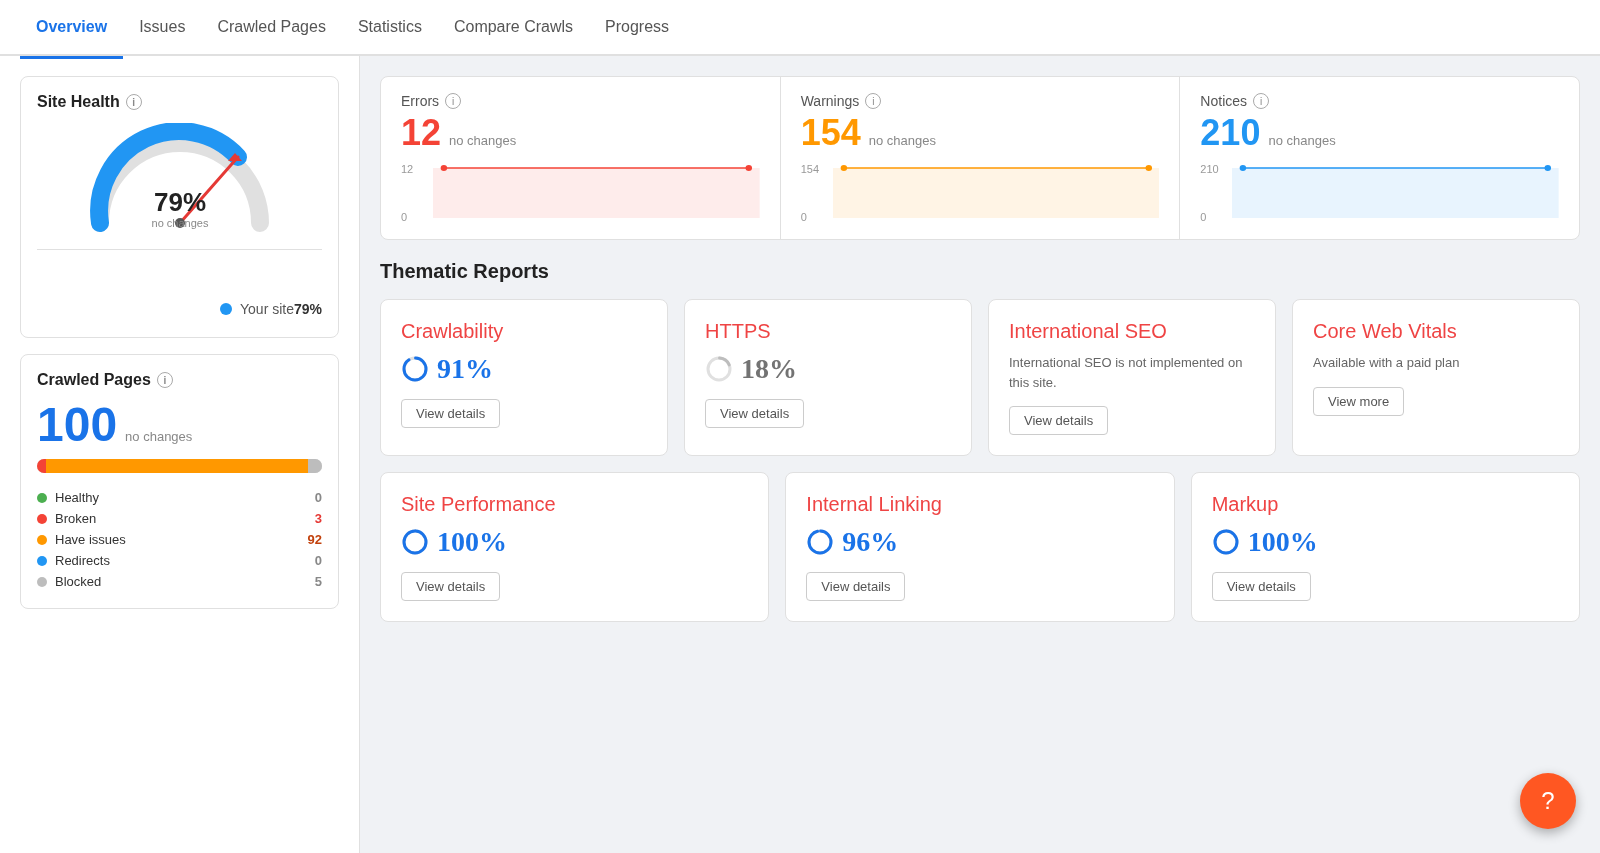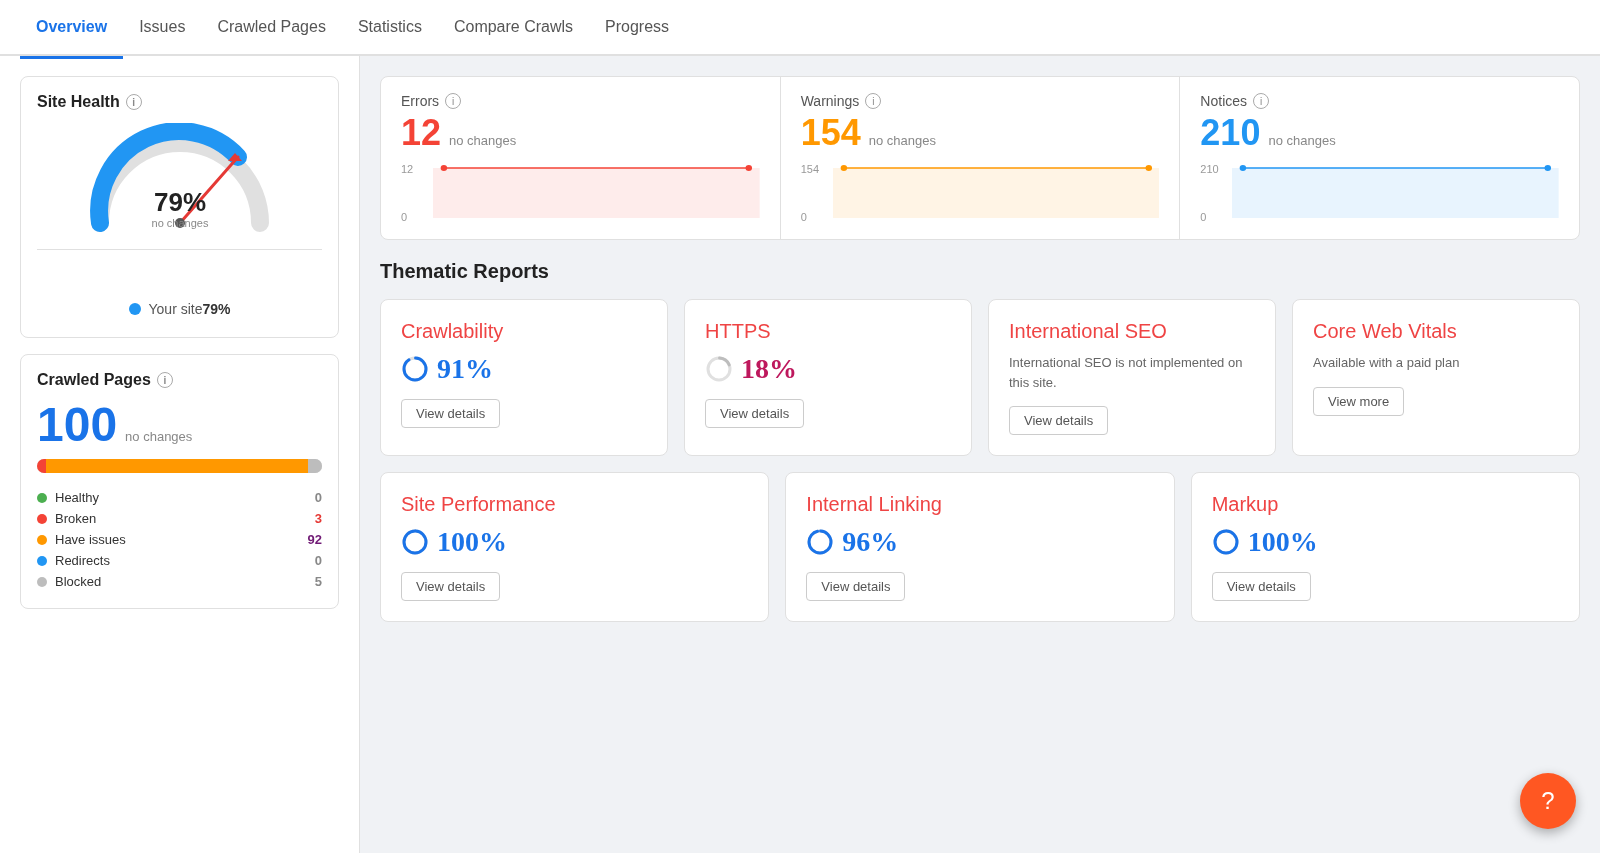--- a/index.html
+++ b/index.html
@@ -95,21 +95,21 @@
       margin-bottom: 16px;
     }
     .gauge-svg {
       width: 200px;
       height: 110px;
     }
 
     
     .legend-row {
       display: flex;
-      justify-content: center;
+      justify-content: flex-end;
       align-items: center;
       padding: 4px 0;
       font-size: 14px;
       margin-top: 47px;
     }
     .legend-left {
       display: flex;
       align-items: center;
       gap: 8px;
     }
@@ -189,21 +189,21 @@
     }
     .cp-dot {
       width: 10px;
       height: 10px;
       border-radius: 50%;
       flex-shrink: 0;
     }
     .cp-value {
       font-weight: 600;
     }
-    .cp-value.blue { color: #701a75; }
+    .cp-value.blue { color: #c2410c; }
     .cp-value.red { color: #e53935; }
     .cp-value.gray { color: #888; }
 
     
     .main-content {
       flex: 1;
       overflow-y: auto;
       padding: 20px;
       background: #f0f2f5;
     }
@@ -564,21 +564,21 @@
           <button class="view-btn">View details</button>
         </div>
 
         <div class="report-card">
           <div class="report-card-title">HTTPS</div>
           <div class="report-metric">
             <svg class="circle-icon" viewBox="0 0 28 28">
               <circle cx="14" cy="14" r="11" fill="none" stroke="#e0e0e0" stroke-width="3"></circle>
               <circle cx="14" cy="14" r="11" fill="none" stroke="#bdbdbd" stroke-width="3" stroke-dasharray="12.4 57" stroke-dashoffset="17.3" stroke-linecap="round"></circle>
             </svg>
-            <span class="report-percent" style="color:#be185d;">18%</span>
+            <span class="report-percent" style="color:#737373;">18%</span>
           </div>
           <button class="view-btn">View details</button>
         </div>
 
         <div class="report-card">
           <div class="report-card-title">International SEO</div>
           <div class="report-description">International SEO is not implemented on this site.</div>
           <button class="view-btn">View details</button>
         </div>
 

